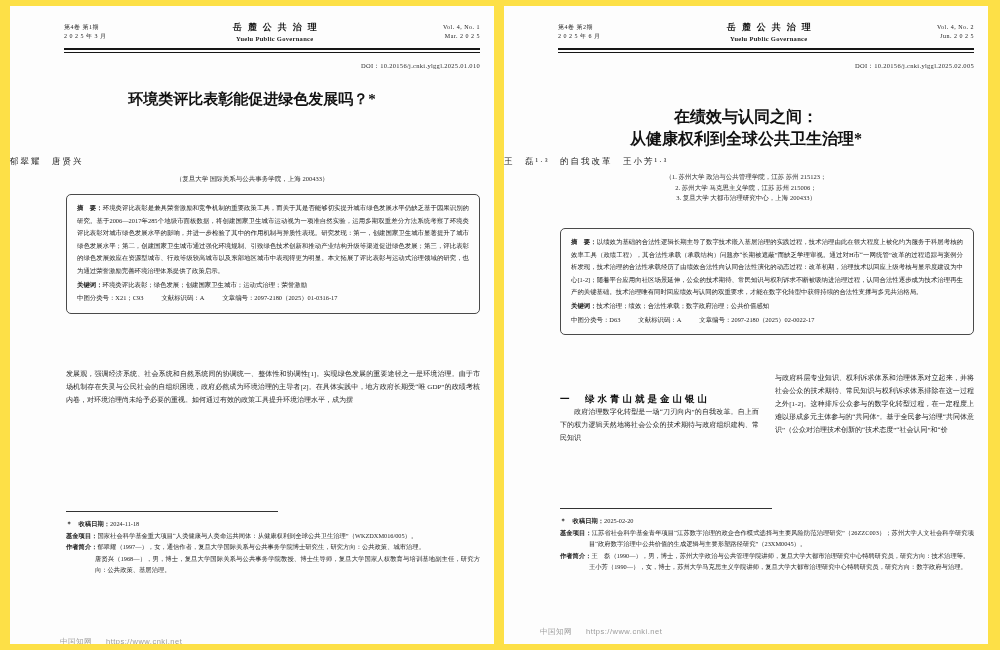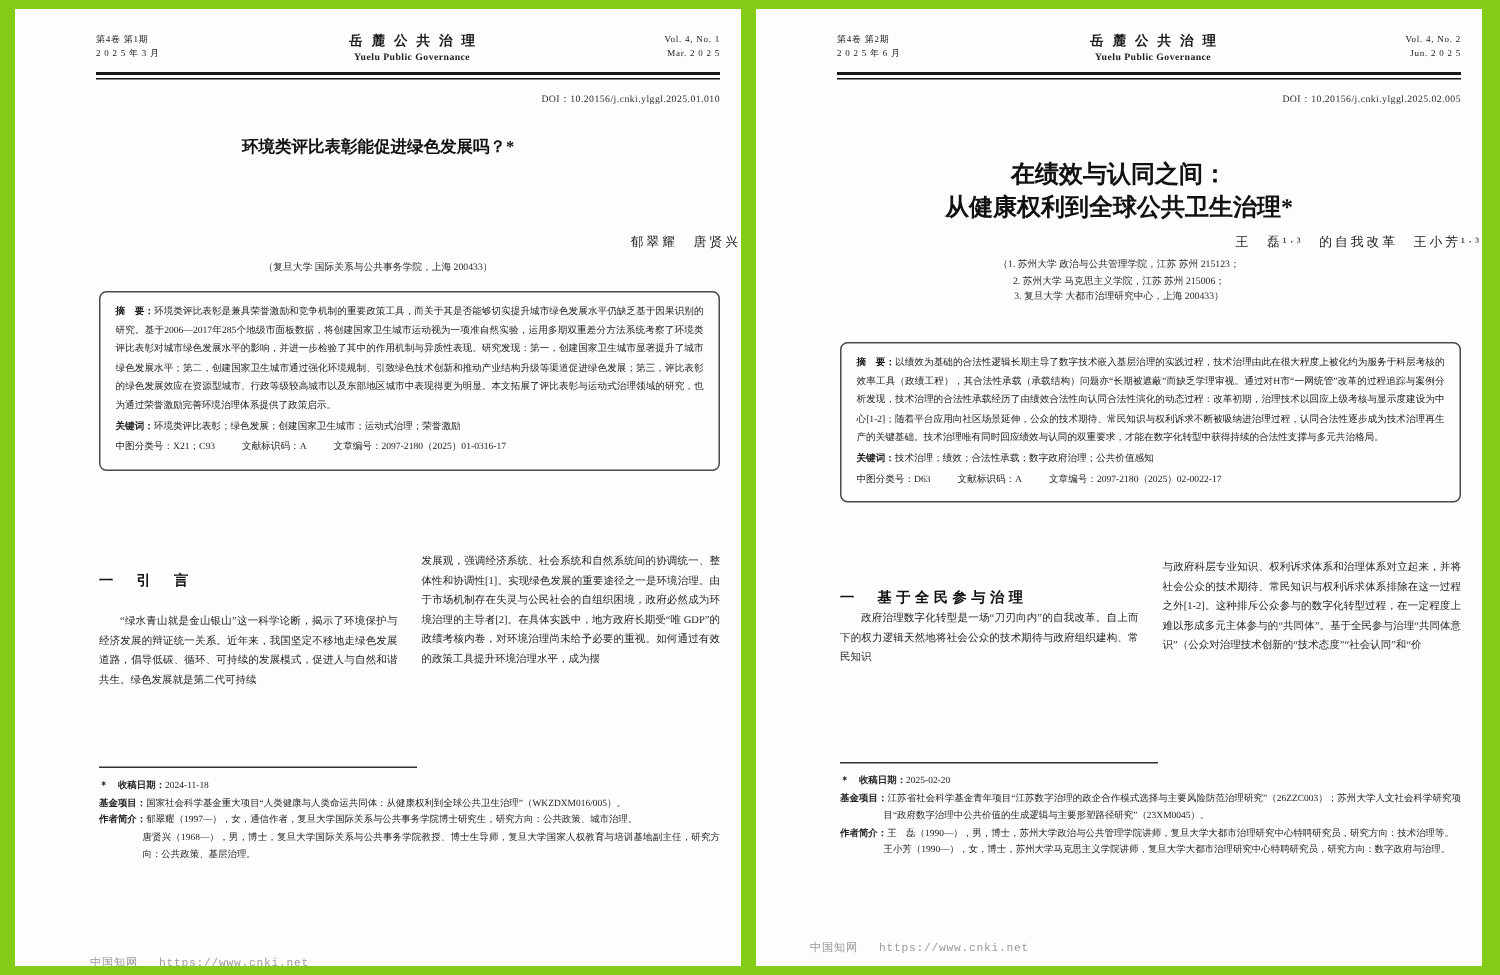--- a/index.html
+++ b/index.html
@@ -1,37 +1,37 @@
 <!DOCTYPE html>
 <html><head>
 <meta charset="utf-8">
 <style>
   html,body{margin:0;padding:0;background:#000;}
-  .stage{position:relative;width:1000px;height:650px;background:#84cc16;overflow:hidden;
+  .stage{position:relative;width:1000px;height:650px;background:#fde047;overflow:hidden;
          font-family:"Liberation Serif","DejaVu Serif",serif;}
   .page{position:absolute;top:6px;width:484px;height:638px;background:#fdfdfd;overflow:hidden;color:#1b1b1b;}
   .page-left{left:10px;}
   .page-right{left:504px;}
 
   .jheader{position:absolute;top:15px;left:54px;right:14px;display:flex;justify-content:space-between;align-items:center;}
   .jh-side{font-size:6px;line-height:8.5px;color:#222;letter-spacing:0.5px;}
   .jh-right{text-align:right;}
   .jh-center{text-align:center;}
   .jh-cn{font-size:9px;font-weight:bold;letter-spacing:6px;text-indent:6px;}
   .jh-en{font-size:6.5px;font-weight:bold;margin-top:1px;letter-spacing:0.3px;}
 
   .rule{position:absolute;top:42px;left:54px;right:14px;height:1.5px;border-top:2px solid #161616;border-bottom:1.5px solid #161616;}
 
   .doi{position:absolute;top:56px;right:14px;font-size:6.5px;color:#2e2e2e;letter-spacing:0.3px;}
 
   .title{position:absolute;left:20px;right:20px;text-align:center;font-weight:bold;color:#111;}
-  .t1{top:84px;font-size:11px;}
+  .t1{top:84px;font-size:15px;}
   .t2{top:80px;font-size:16px;line-height:22px;margin-top:20px;}
   .subtitle{position:absolute;top:116px;left:20px;right:20px;text-align:center;font-size:11px;font-weight:bold;}
-  .authors{position:absolute;left:0;right:0;text-align:right;font-size:8.5px;letter-spacing:2px;}
+  .authors{position:absolute;left:0;right:0;text-align:left;font-size:8.5px;letter-spacing:2px;}
   .a1{top:150px;}
   .a2{top:150px;}
   .affil{position:absolute;left:0;right:0;text-align:center;font-size:6.5px;color:#2a2a2a;}
   .affil div{line-height:10.5px;}
 
   .absbox{position:absolute;left:56px;right:14px;border:1px solid #4a4a4a;border-radius:5px;padding:7px 10px 8px;}
   .abs-p{font-size:6.4px;line-height:12.6px;text-align:justify;margin:0;}
   .lbl{font-weight:bold;}
   .kw{font-size:6.4px;line-height:12.6px;margin-top:1px;text-align:justify;}
   .meta{font-size:6.4px;line-height:12.6px;margin-top:1px;display:flex;gap:18px;}
@@ -48,21 +48,21 @@
 
   .fn-rule{position:absolute;left:56px;width:212px;border-top:1px solid #333;}
   .fr1{top:505px;}
   .fr2{top:502px;}
   .fns{position:absolute;left:56px;right:14px;font-size:6.3px;line-height:11.5px;text-align:justify;color:#242424;}
   .f1{top:512px;}
   .f2{top:509px;}
   .fn{padding-left:4.6em;text-indent:-4.6em;margin:0;}
   .fn-cont{padding-left:4.6em;text-indent:0;margin:0;}
 
-  .wm{position:absolute;font-family:Liberation Mono, monospace;color:#9a9a9a;font-size:7.5px;letter-spacing:0.5px;white-space:nowrap;}
+  .wm{position:absolute;font-family:Liberation Sans, sans-serif;color:#9a9a9a;font-size:7.5px;letter-spacing:0.5px;white-space:nowrap;}
   .wm-left{left:50px;bottom:-3px;}
   .wm-right{left:36px;bottom:7px;}
   .wm .url{margin-left:14px;}
 </style>
 </head>
 <body>
 
 <div class="stage">
 
   <div class="page page-left">
@@ -93,24 +93,20 @@
       <p class="abs-p"><span class="lbl">摘　要：</span><span>环境类评比表彰是兼具荣誉激励和竞争机制的重要政策工具，而关于其是否能够切实提升城市绿色发展水平仍缺乏基于因果识别的研究。基于2006—2017年285个地级市面板数据，将创建国家卫生城市运动视为一项准自然实验，运用多期双重差分方法系统考察了环境类评比表彰对城市绿色发展水平的影响，并进一步检验了其中的作用机制与异质性表现。研究发现：第一，创建国家卫生城市显著提升了城市绿色发展水平；第二，创建国家卫生城市通过强化环境规制、引致绿色技术创新和推动产业结构升级等渠道促进绿色发展；第三，评比表彰的绿色发展效应在资源型城市、行政等级较高城市以及东部地区城市中表现得更为明显。本文拓展了评比表彰与运动式治理领域的研究，也为通过荣誉激励完善环境治理体系提供了政策启示。</span></p>
       <div class="kw"><span class="lbl">关键词：</span><span>环境类评比表彰；绿色发展；创建国家卫生城市；运动式治理；荣誉激励</span></div>
       <div class="meta">
         <span>中图分类号：X21；C93</span>
         <span>文献标识码：A</span>
         <span>文章编号：2097-2180（2025）01-0316-17</span>
       </div>
     </div>
 
     <div class="body-cols bc1">
-      <div class="col">
-        <div class="sec-h mh1">一　引　言</div>
-        <p>“绿水青山就是金山银山”这一科学论断，揭示了环境保护与经济发展的辩证统一关系。近年来，我国坚定不移地走绿色发展道路，倡导低碳、循环、可持续的发展模式，促进人与自然和谐共生。绿色发展就是第二代可持续</p>
-      </div>
       <div class="col">
         <p style="text-indent:0;">发展观，强调经济系统、社会系统和自然系统间的协调统一、整体性和协调性[1]。实现绿色发展的重要途径之一是环境治理。由于市场机制存在失灵与公民社会的自组织困境，政府必然成为环境治理的主导者[2]。在具体实践中，地方政府长期受“唯 GDP”的政绩考核内卷，对环境治理尚未给予必要的重视。如何通过有效的政策工具提升环境治理水平，成为摆</p>
       </div>
     </div>
 
     <div class="fn-rule fr1"></div>
     <div class="fns f1">
       <p class="fn"><span class="lbl">＊　收稿日期：</span><span>2024-11-18</span></p>
       <p class="fn"><span class="lbl">基金项目：</span><span>国家社会科学基金重大项目“人类健康与人类命运共同体：从健康权利到全球公共卫生治理”（WKZDXM016/005）。</span></p>
       <p class="fn"><span class="lbl">作者简介：</span><span>郁翠耀（1997—），女，通信作者，复旦大学国际关系与公共事务学院博士研究生，研究方向：公共政策、城市治理。</span></p>
@@ -156,21 +152,21 @@
       <div class="kw"><span class="lbl">关键词：</span><span>技术治理；绩效；合法性承载；数字政府治理；公共价值感知</span></div>
       <div class="meta">
         <span>中图分类号：D63</span>
         <span>文献标识码：A</span>
         <span>文章编号：2097-2180（2025）02-0022-17</span>
       </div>
     </div>
 
     <div class="body-cols bc2">
       <div class="col">
-        <div class="sec-h mh2">一　基于全民参与治理</div>
+        <div class="sec-h mh2">一　绿水青山就是金山银山</div>
         <p class="mp2">政府治理数字化转型是一场“刀刃向内”的自我改革。自上而下的权力逻辑天然地将社会公众的技术期待与政府组织建构、常民知识</p>
       </div>
       <div class="col">
         <p style="text-indent:0;">与政府科层专业知识、权利诉求体系和治理体系对立起来，并将社会公众的技术期待、常民知识与权利诉求体系排除在这一过程之外[1-2]。这种排斥公众参与的数字化转型过程，在一定程度上难以形成多元主体参与的“共同体”。基于全民参与治理“共同体意识”（公众对治理技术创新的“技术态度”“社会认同”和“价</p>
       </div>
     </div>
 
     <div class="fn-rule fr2"></div>
     <div class="fns f2">
       <p class="fn"><span class="lbl">＊　收稿日期：</span><span>2025-02-20</span></p>

